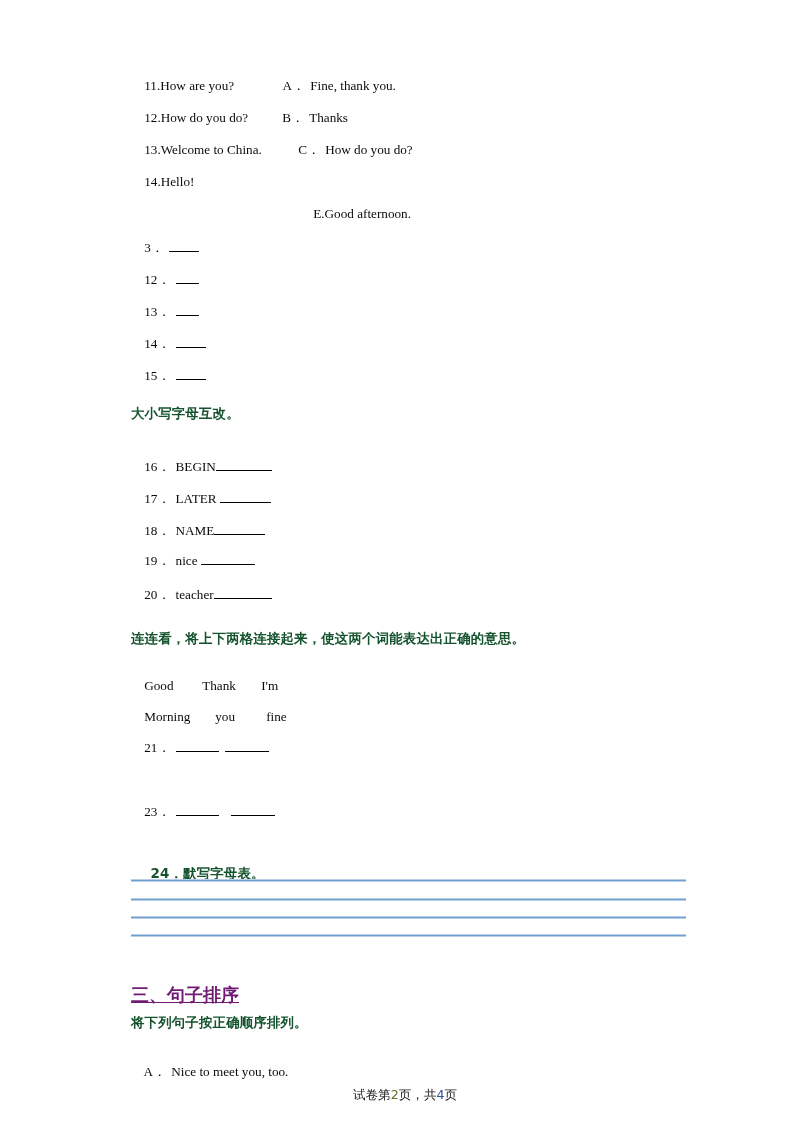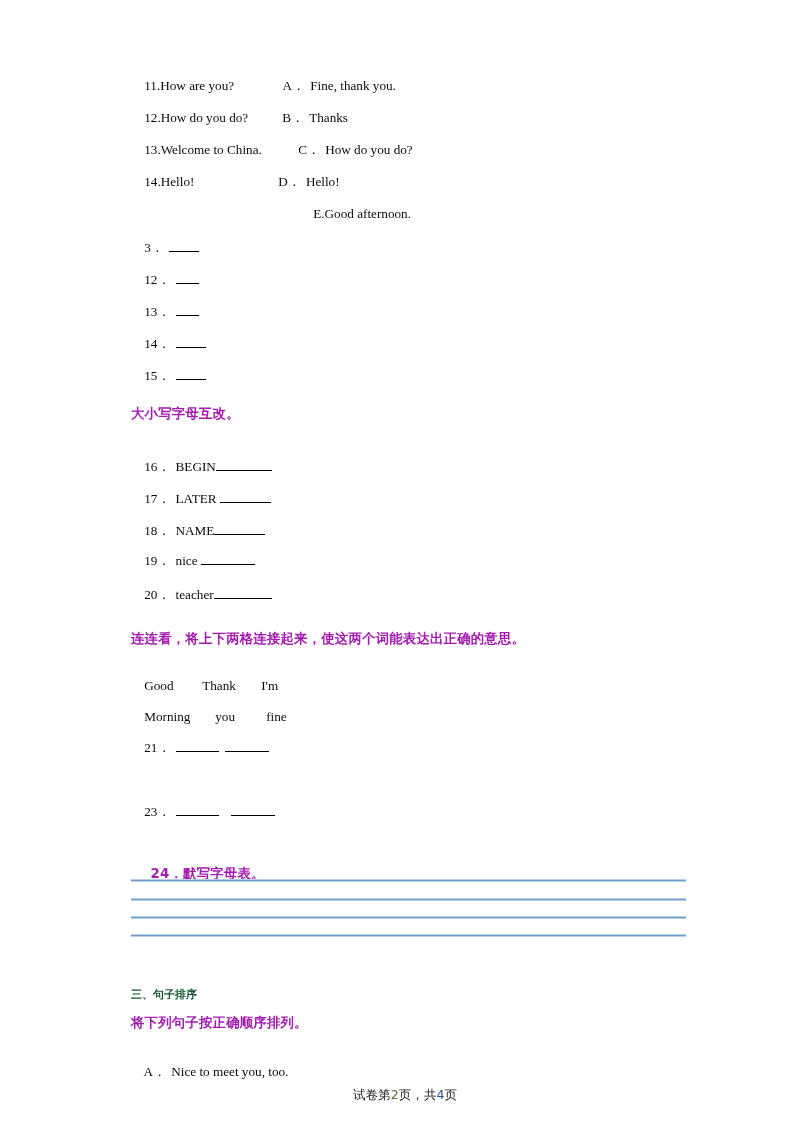--- a/index.html
+++ b/index.html
@@ -42,32 +42,33 @@
   
   .cn-head {
     position: absolute;
     left: 131px;
     font-family: "DejaVu Sans", "Liberation Sans", sans-serif;
     font-weight: bold;
     font-size: 13.4px;
     line-height: 17px;
     letter-spacing: 0.2px;
     white-space: pre;
-    color: #a21caf;
+    color: #14532d;
   }
 
   .sec-head {
     position: absolute;
     left: 131px;
     font-family: "DejaVu Sans", "Liberation Sans", sans-serif;
     font-weight: bold;
-    font-size: 11px;
+    font-size: 18px;
     line-height: 18px;
     white-space: pre;
-    color: #14532d;
+    color: #701a75;
+    text-decoration: underline;
   }
 
   
   .idx {
     display: inline-block;
     white-space: pre;
   }
 
   
   .blank {
@@ -125,23 +126,20 @@
   <div class="row serif-en" style="top:126px;">
     <span>13.</span><span>Welcome to China.</span>
   </div>
   <div class="row serif-en" style="left:285px; top:126px;">
     <span>C．</span><span style="display:inline-block;width:5px;"></span><span>How do you do?</span>
   </div>
 
   <div class="row serif-en" style="top:158px;">
     <span>14.</span><span>Hello!</span>
   </div>
-  <div class="row serif-en" style="left:265px; top:158px;">
-    <span>D．</span><span style="display:inline-block;width:5px;"></span><span>Hello!</span>
-  </div>
 
   <div class="row serif-en" style="left:300px; top:190px;">
     <span>E.</span><span>Good afternoon.</span>
   </div>
 
   <div class="row serif-en" style="top:224px;">
     <span class="idx">3．</span><span style="display:inline-block;width:5px;"></span><span class="blank" style="width:30px;"></span>
   </div>
   <div class="row serif-en" style="top:256px;">
     <span class="idx">12．</span><span style="display:inline-block;width:5px;"></span><span class="blank" style="width:23px;"></span>

